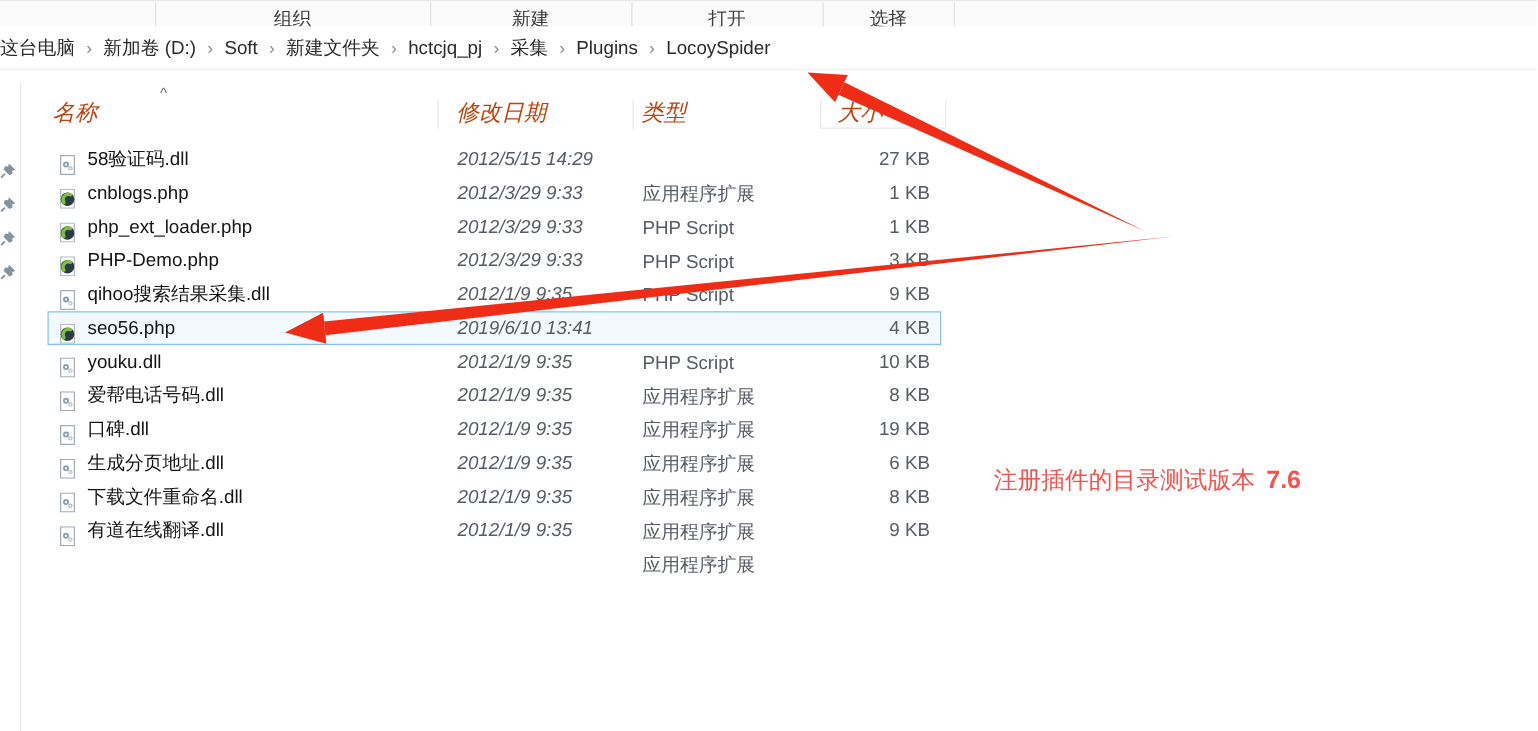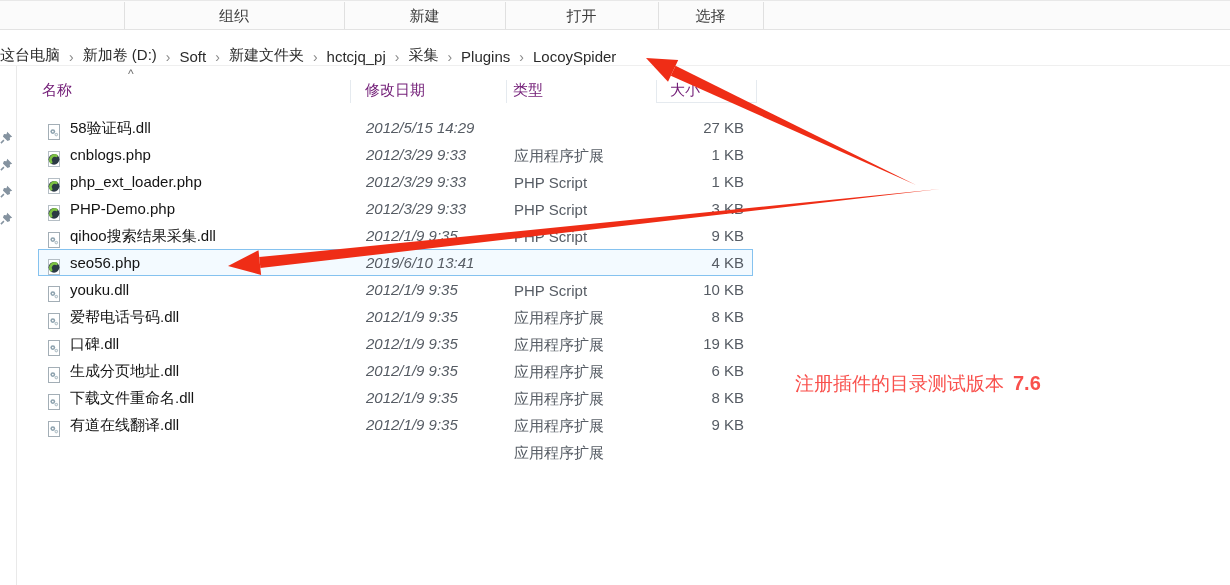--- a/index.html
+++ b/index.html
@@ -11,31 +11,31 @@
            border-top:1px solid #e8e8e8;border-bottom:1px solid #e3e3e3;box-sizing:border-box;}
   .tb-label{position:absolute;top:0;height:37px;line-height:29px;text-align:center;
             font-size:15px;color:#3d3d3d;cursor:default;}
   .tb-org{left:124px;width:220px;}
   .tb-new{left:344px;width:161px;}
   .tb-open{left:505px;width:153px;}
   .tb-sel{left:658px;width:105px;}
   .tb-sep{position:absolute;top:1px;width:1px;height:27px;background:#e0e0e0;}
 
   
-  .breadcrumb{position:absolute;left:0;top:31px;width:1230px;height:34px;background:#fff;
-              border-bottom:1px solid #efefef;display:flex;align-items:flex-end;font-size:15px;color:#2b2b2b;}
+  .breadcrumb{position:absolute;left:0;top:21px;width:1230px;height:34px;background:#fff;
+              border-bottom:1px solid #efefef;display:flex;align-items:center;font-size:15px;color:#2b2b2b;}
   .bc-item{white-space:nowrap;cursor:default;}
   .bc-sep{color:#8a8a8a;margin:0 9px;font-size:14px;}
 
   
   .nav-divider{position:absolute;left:16px;top:66px;width:1px;height:519px;background:#e9e9e9;}
   .pin{position:absolute;left:0px;width:13px;height:13px;}
 
   
-  .colhead{position:absolute;font-size:15px;color:#701a75;height:24px;line-height:24px;cursor:default;}
+  .colhead{position:absolute;font-size:18px;color:#c2410c;height:24px;line-height:24px;cursor:default;font-style:italic;}
   .sort-caret{position:absolute;left:128px;top:67px;font-size:12px;color:#6f6f6f;}
   .col-vsep{position:absolute;top:80px;width:1px;height:23px;background:#e5eaef;}
   .col-hsep{position:absolute;left:656px;top:102px;width:101px;height:1px;background:#e5eaef;}
 
   
   .rows{position:absolute;left:38px;top:114px;width:715px;}
   .row{position:relative;height:27px;line-height:27px;font-size:15px;box-sizing:border-box;
        border:1px solid transparent;}
   .row.selected{border-color:#85c2ef;background:#f3faff;}
   .cell{position:absolute;top:0;height:25px;line-height:25px;white-space:nowrap;}

